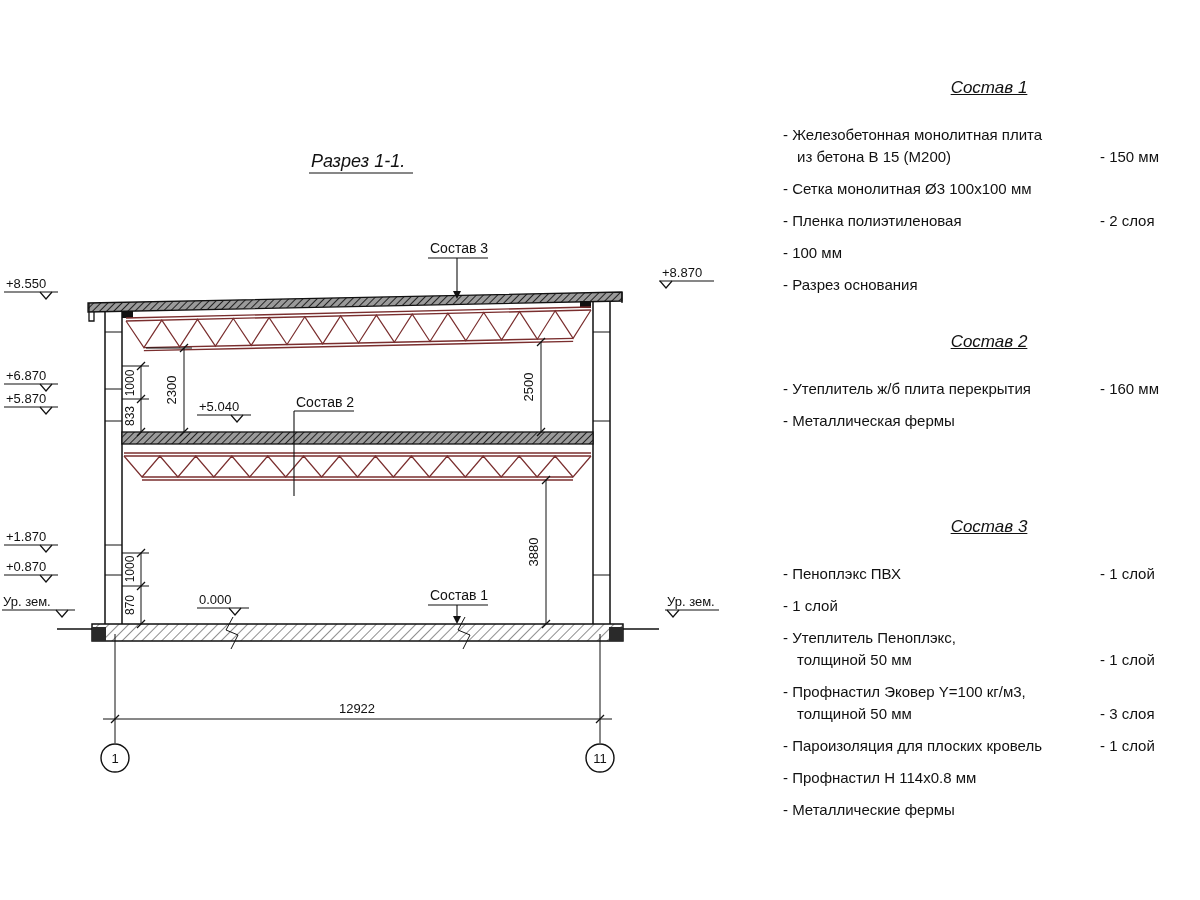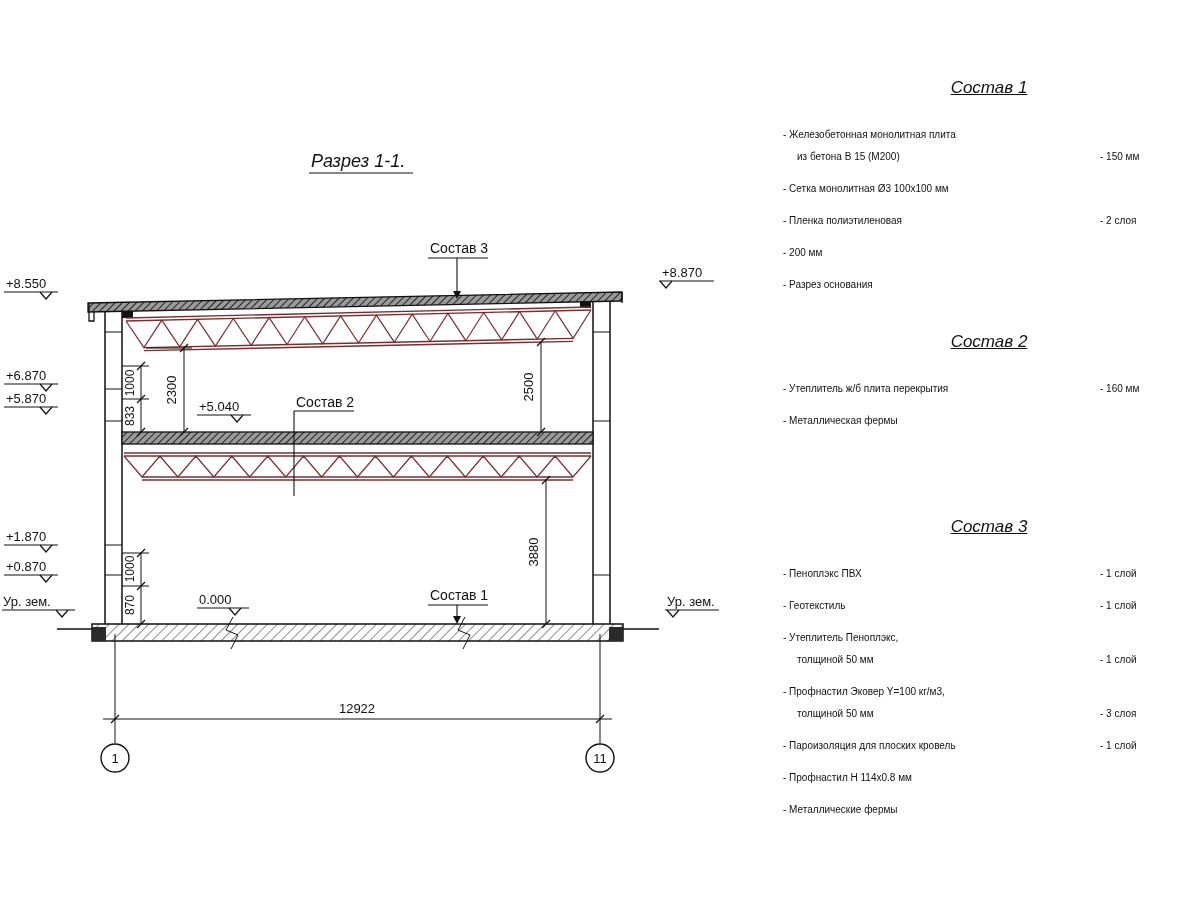--- a/index.html
+++ b/index.html
@@ -2,21 +2,21 @@
 <html><head>
 <meta charset="utf-8">
 <style>
   *{margin:0;padding:0;box-sizing:border-box}
   html,body{width:1200px;height:900px;background:#fff;font-family:"Liberation Sans",sans-serif;color:#111}
   #page{position:relative;width:1200px;height:900px;background:#fff;overflow:hidden}
   #drawing{position:absolute;left:0;top:0}
   svg text{font-family:"Liberation Sans",sans-serif;fill:#111}
   #specs{position:absolute;left:783px;top:78px;width:412px}
   .spec-heading{text-align:center;font-style:italic;font-size:17px;text-decoration:underline;margin-bottom:26px}
-  .spec-item{display:flex;justify-content:space-between;align-items:flex-end;margin-bottom:10px;font-size:10px;line-height:22px}
+  .spec-item{display:flex;justify-content:space-between;align-items:flex-end;margin-bottom:10px;font-size:15px;line-height:22px}
   .spec-text{flex:1}
   .l2{padding-left:14px}
   .spec-value{width:95px;white-space:nowrap}
   .s2{margin-top:36px}
   .s3{margin-top:85px}
 </style>
 </head>
 <body>
 
 <div id="page">
@@ -239,21 +239,21 @@
         <div class="spec-value"></div>
       </div>
       <div class="spec-item">
         <div class="spec-text">
           <div>- Пленка полиэтиленовая</div>
             <div class="l2"></div>
         </div>
         <div class="spec-value">- 2 слоя</div>
       </div>
       <div class="spec-item">
-        <div class="spec-value">- 200 мм</div>
+        <div class="spec-value">- 100 мм</div>
       </div>
       <div class="spec-item">
         <div class="spec-text">
           <div>- Разрез основания</div>
             <div class="l2"></div>
         </div>
         <div class="spec-value"></div>
       </div>
     </div>
 
@@ -278,24 +278,20 @@
     <div class="spec-section s3">
       <div class="spec-heading">Состав 3</div>
       <div class="spec-item">
         <div class="spec-text">
           <div>- Пеноплэкс ПВХ</div>
             <div class="l2"></div>
         </div>
         <div class="spec-value">- 1 слой</div>
       </div>
       <div class="spec-item">
-        <div class="spec-text">
-          <div>- Геотекстиль</div>
-            <div class="l2"></div>
-        </div>
         <div class="spec-value">- 1 слой</div>
       </div>
       <div class="spec-item">
         <div class="spec-text">
           <div>- Утеплитель Пеноплэкс,</div>
             <div class="l2">толщиной 50 мм</div>
         </div>
         <div class="spec-value">- 1 слой</div>
       </div>
       <div class="spec-item">

